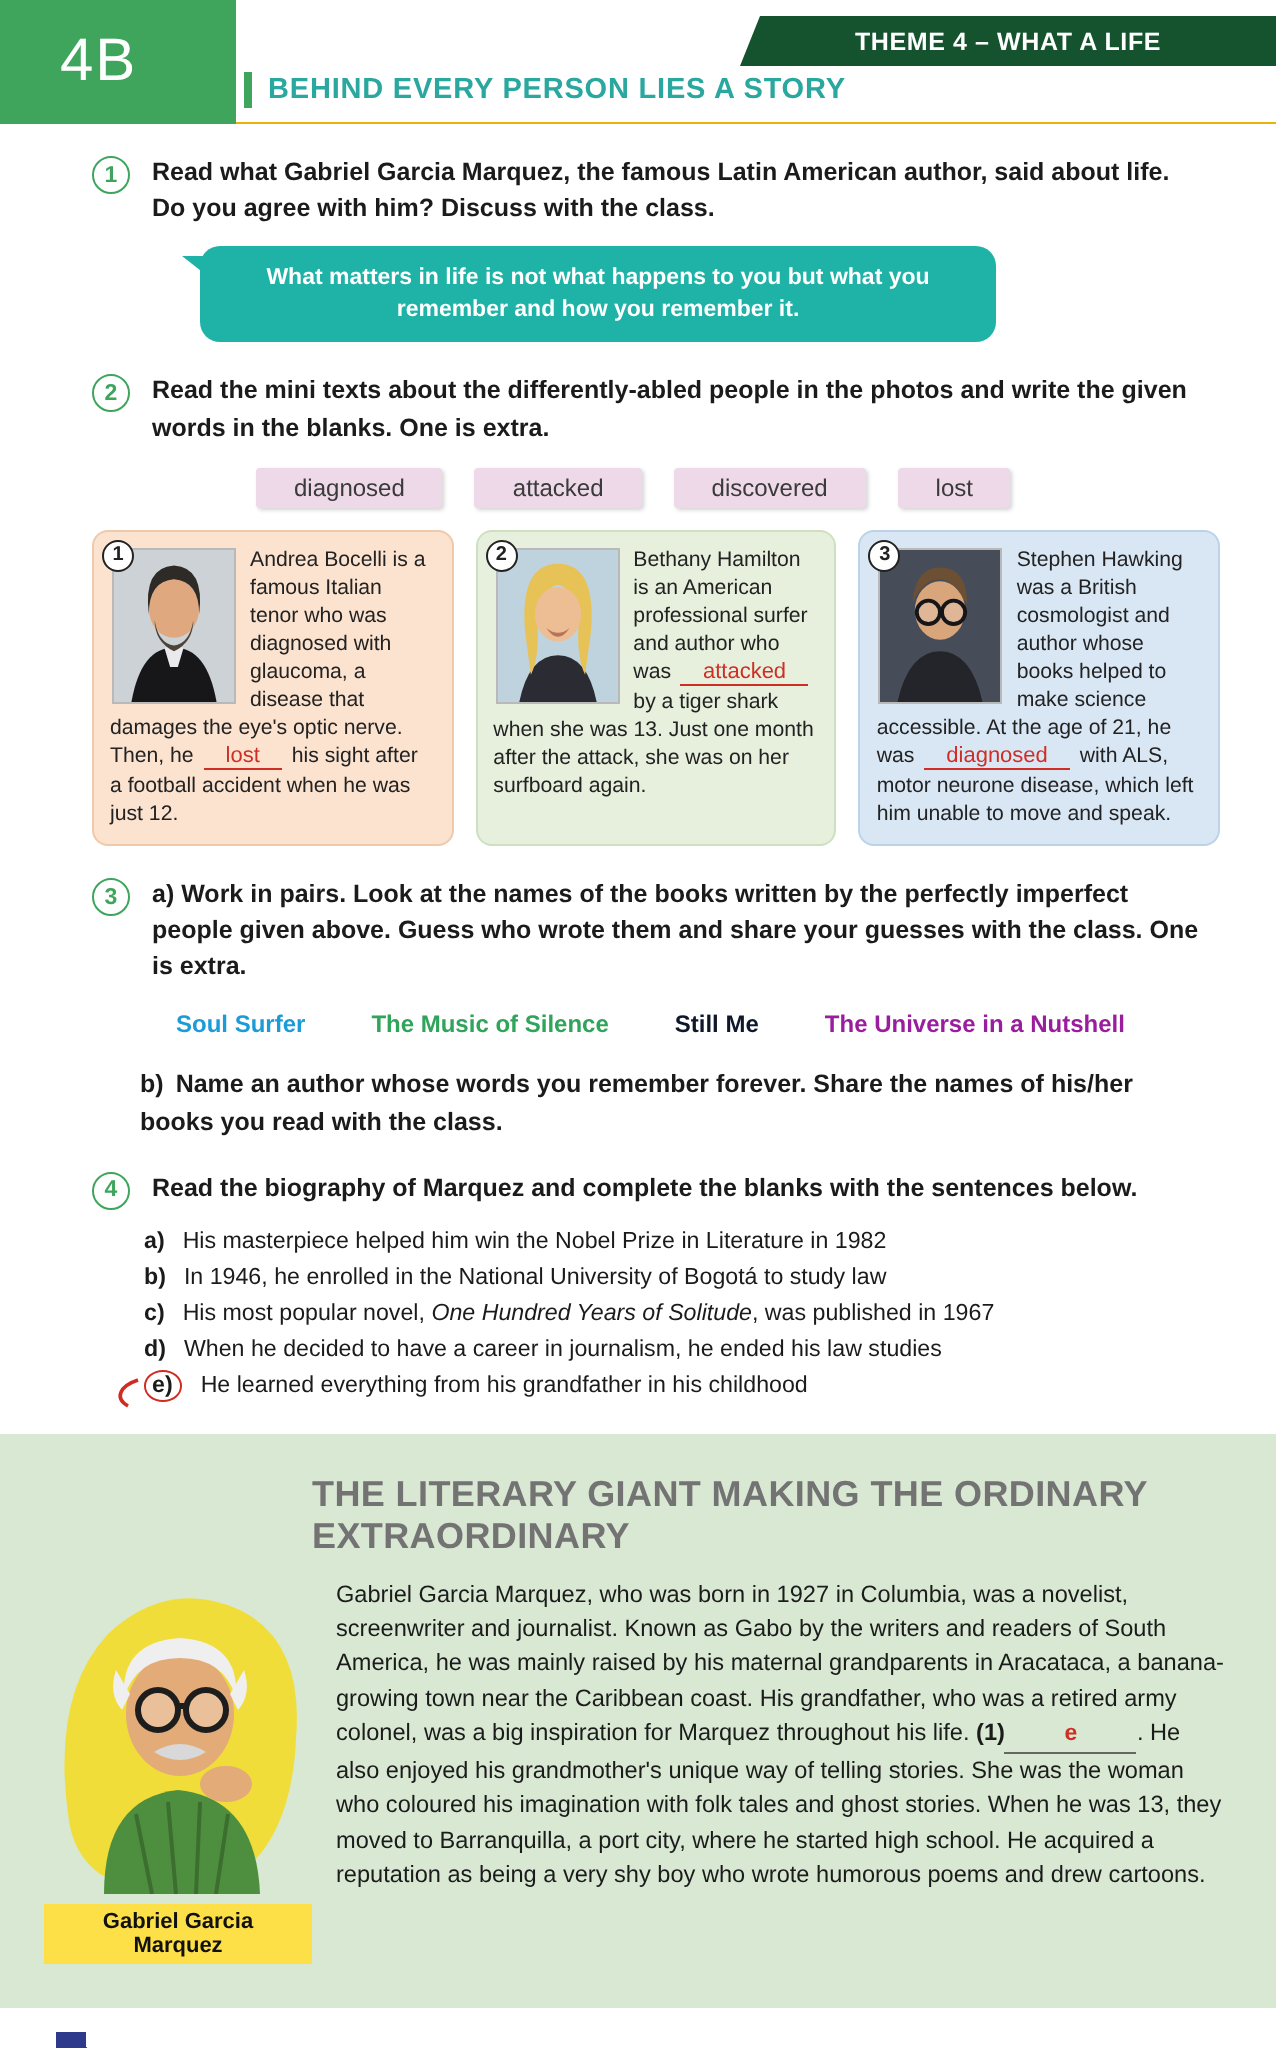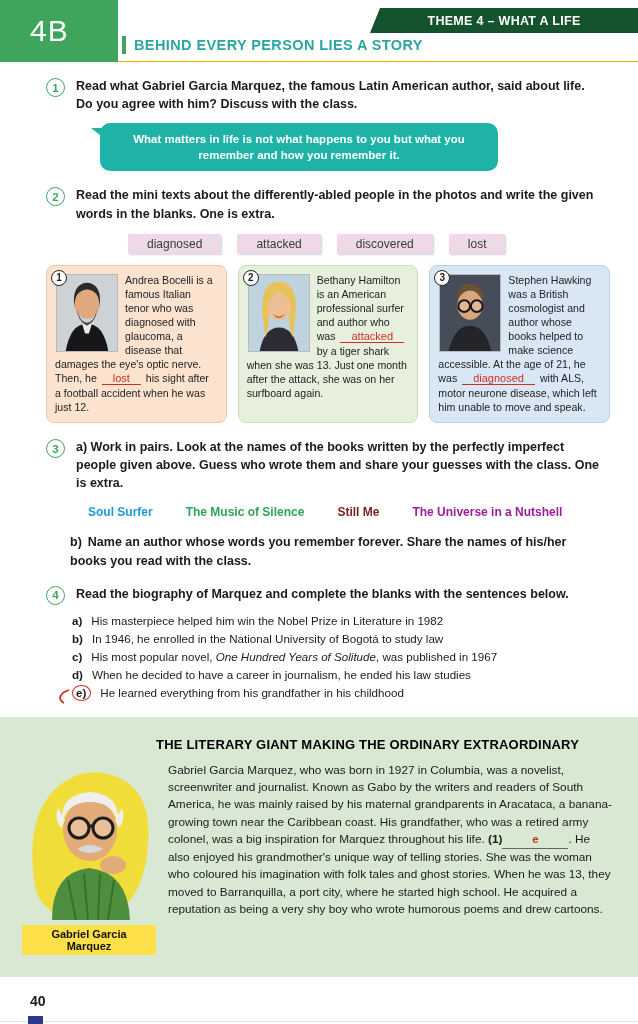--- a/index.html
+++ b/index.html
@@ -76,21 +76,21 @@
   .b-inst b { margin-right:6px; }
 
   .opts { list-style:none; margin:9px 28px 0 72px; }
   .opts li { font-size:11.6px; margin-bottom:5px; position:relative; }
   .olbl { font-weight:bold; margin-right:9px; }
   .circ { border:1.6px solid #d22b1f; border-radius:50%; padding:0 4px 1px 3px; }
   .scribble { position:absolute; left:-17px; top:2px; }
 
   
   .bio { margin-top:18px; background:#d8e8d2; padding:20px 24px 22px 22px; }
-  .bio-title { margin-left:134px; color:#000000; font-size:13px; font-weight:bold; letter-spacing:.2px; }
+  .bio-title { margin-left:134px; color:#737373; font-size:18px; font-weight:bold; letter-spacing:.2px; }
   .bio-body { display:flex; gap:12px; margin-top:10px; }
   .bio-left { flex:0 0 134px; text-align:center; }
   .illus { display:block; width:134px; height:158px; }
   .illus svg { width:100%; height:100%; display:block; }
   .caption { display:inline-block; background:#fde047; color:#111; font-weight:bold; font-size:11px; padding:3px 8px; margin-top:5px; }
   .bio-text { flex:1; font-size:11.8px; line-height:1.47; }
   .blank-lbl { font-weight:bold; }
   .bio-blank {
     display:inline-block; min-width:66px; border-bottom:1px solid #666;
     text-align:center; color:#cf2e24; font-weight:bold; font-size:11.5px;
@@ -193,21 +193,21 @@
 
 </div>
 
 <section class="ex">
   <span class="num">3</span>
   <p class="inst"><b>a)</b> <span>Work in pairs. Look at the names of the books written by the perfectly imperfect people given above. Guess who wrote them and share your guesses with the class. One is extra.</span></p>
 </section>
 <div class="books">
   <span class="book" style="color: rgb(27, 156, 216);">Soul Surfer</span>
   <span class="book" style="color: rgb(47, 164, 90);">The Music of Silence</span>
-  <span class="book" style="color: #7f1d1d;">Still Me</span>
+  <span class="book" style="color: #0f172a;">Still Me</span>
   <span class="book" style="color: rgb(154, 29, 158);">The Universe in a Nutshell</span>
 </div>
 <p class="b-inst"><b>b)</b><span>Name an author whose words you remember forever. Share the names of his/her books you read with the class.</span></p>
 
 <section class="ex">
   <span class="num">4</span>
   <p class="inst">Read the biography of Marquez and complete the blanks with the sentences below.</p>
 </section>
 <ul class="opts">
   <li><b class="olbl">a)</b><span>His masterpiece helped him win the Nobel Prize in Literature in 1982</span><i></i><span></span></li>

